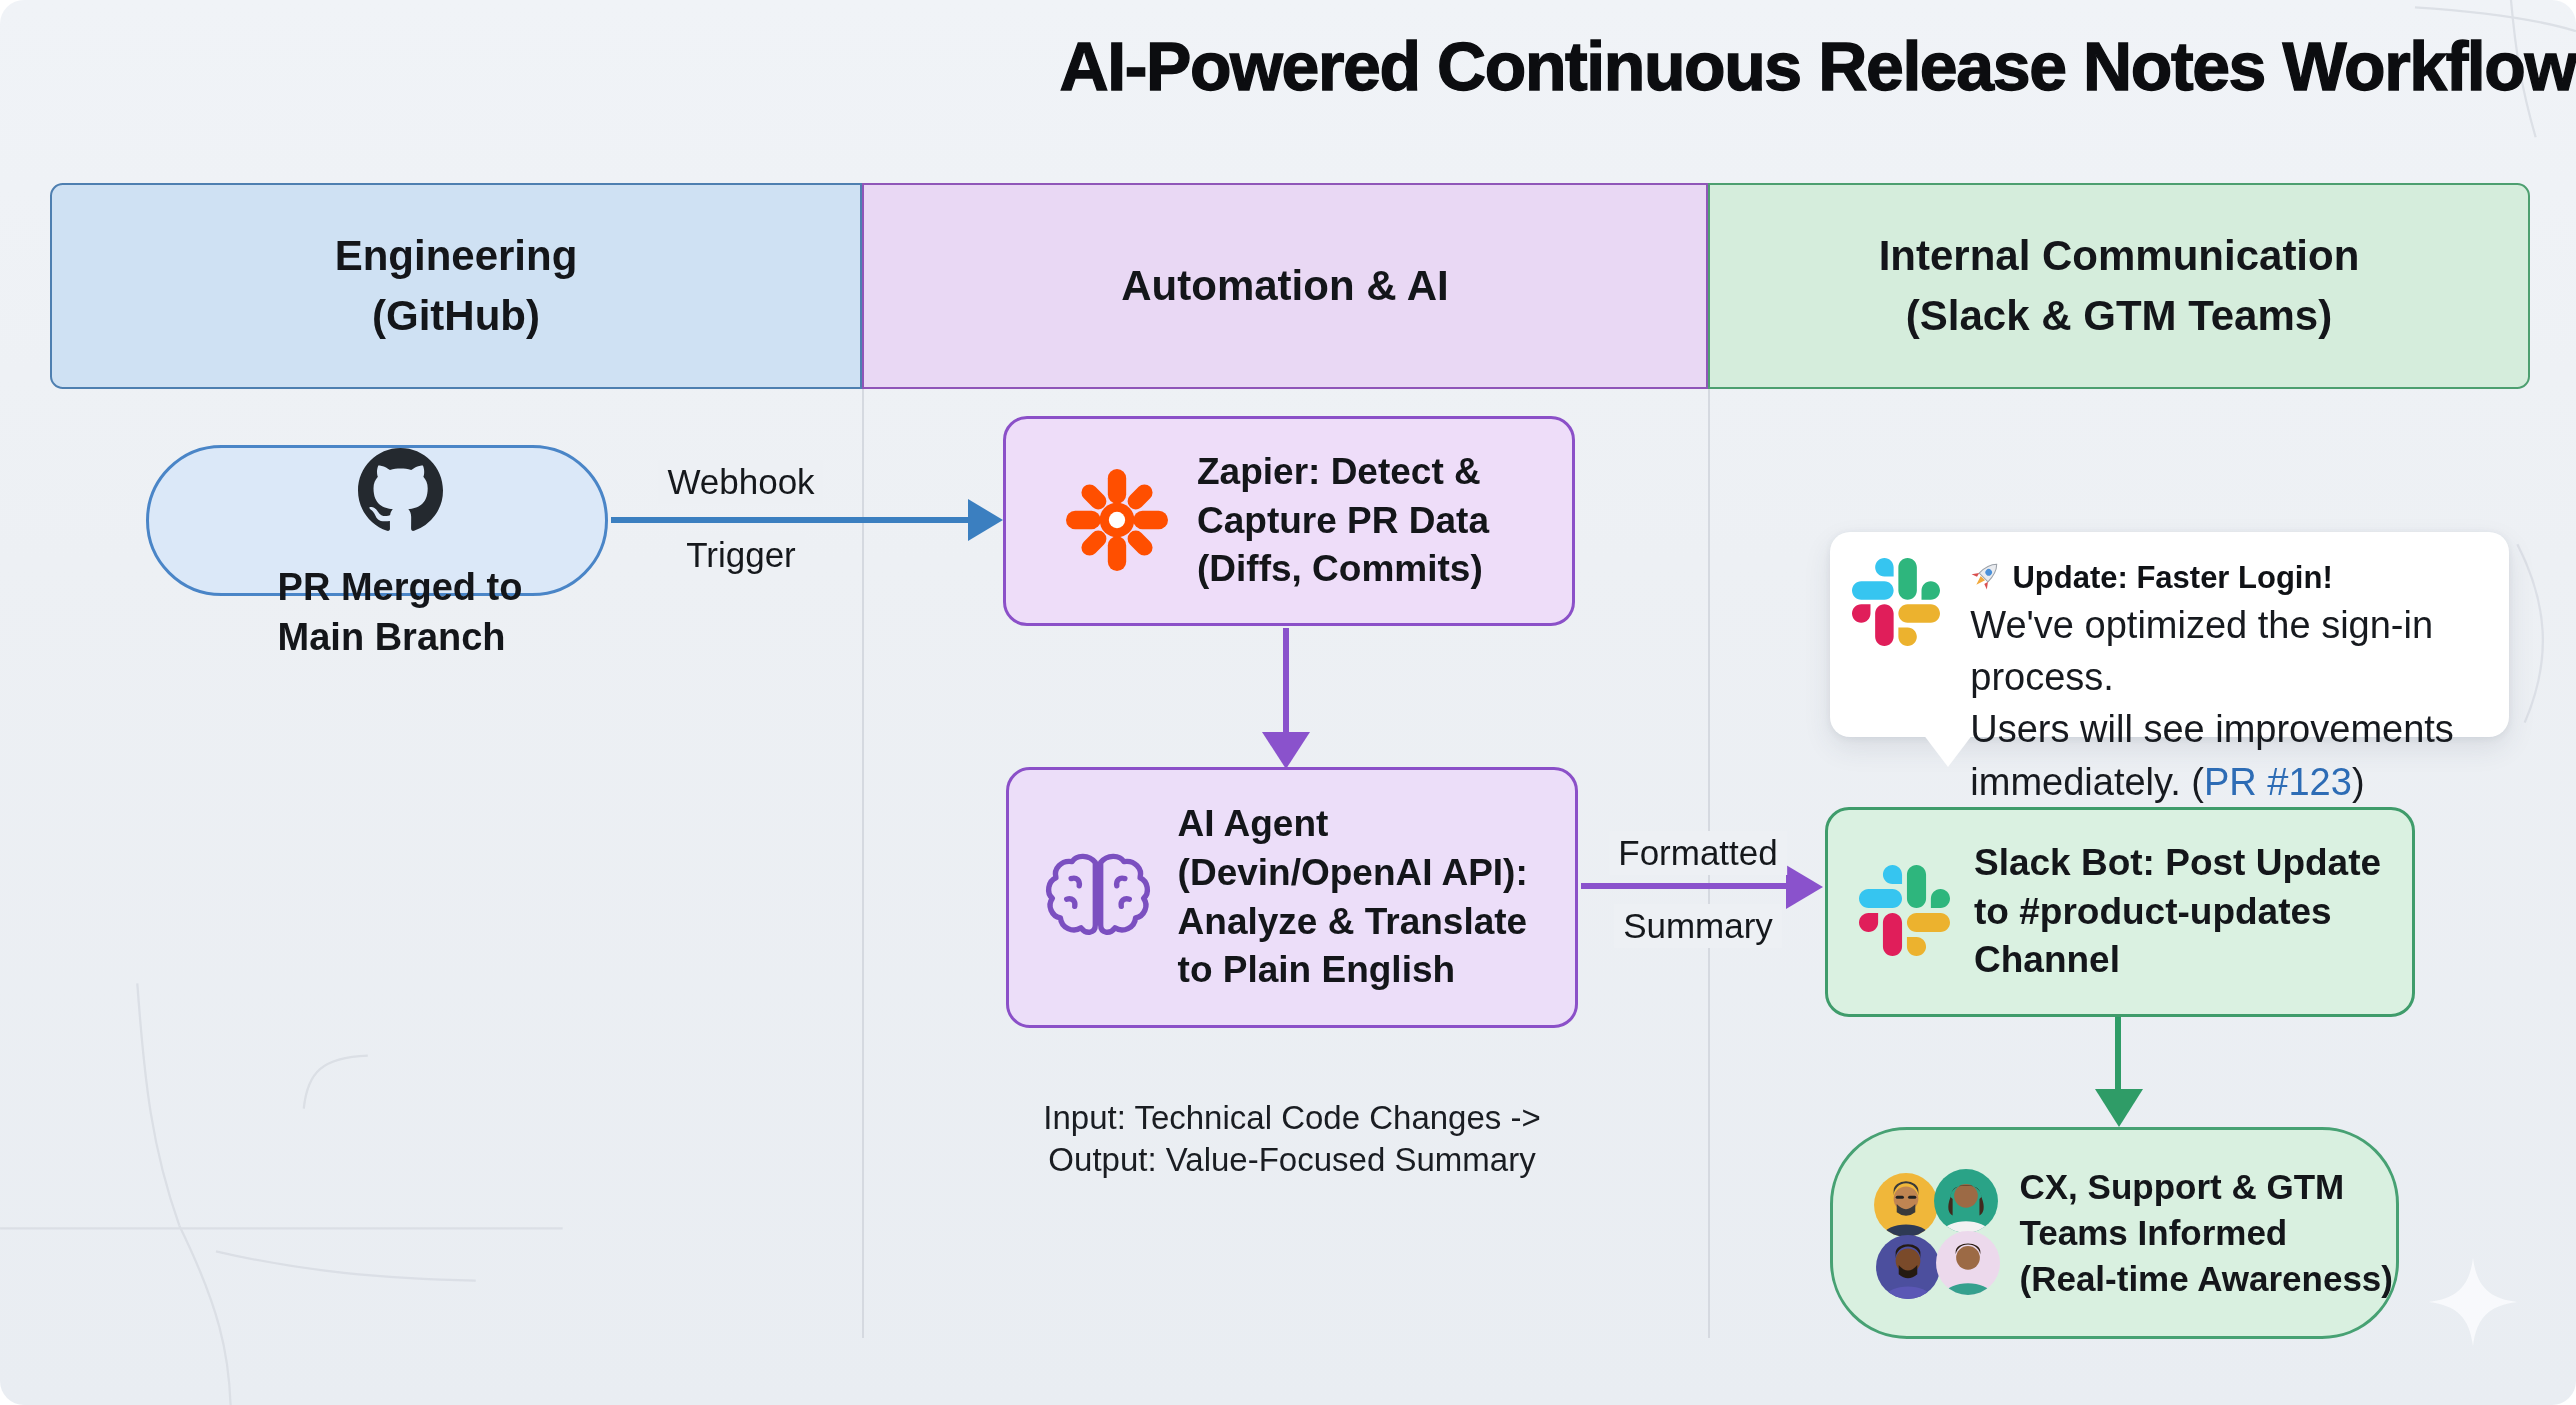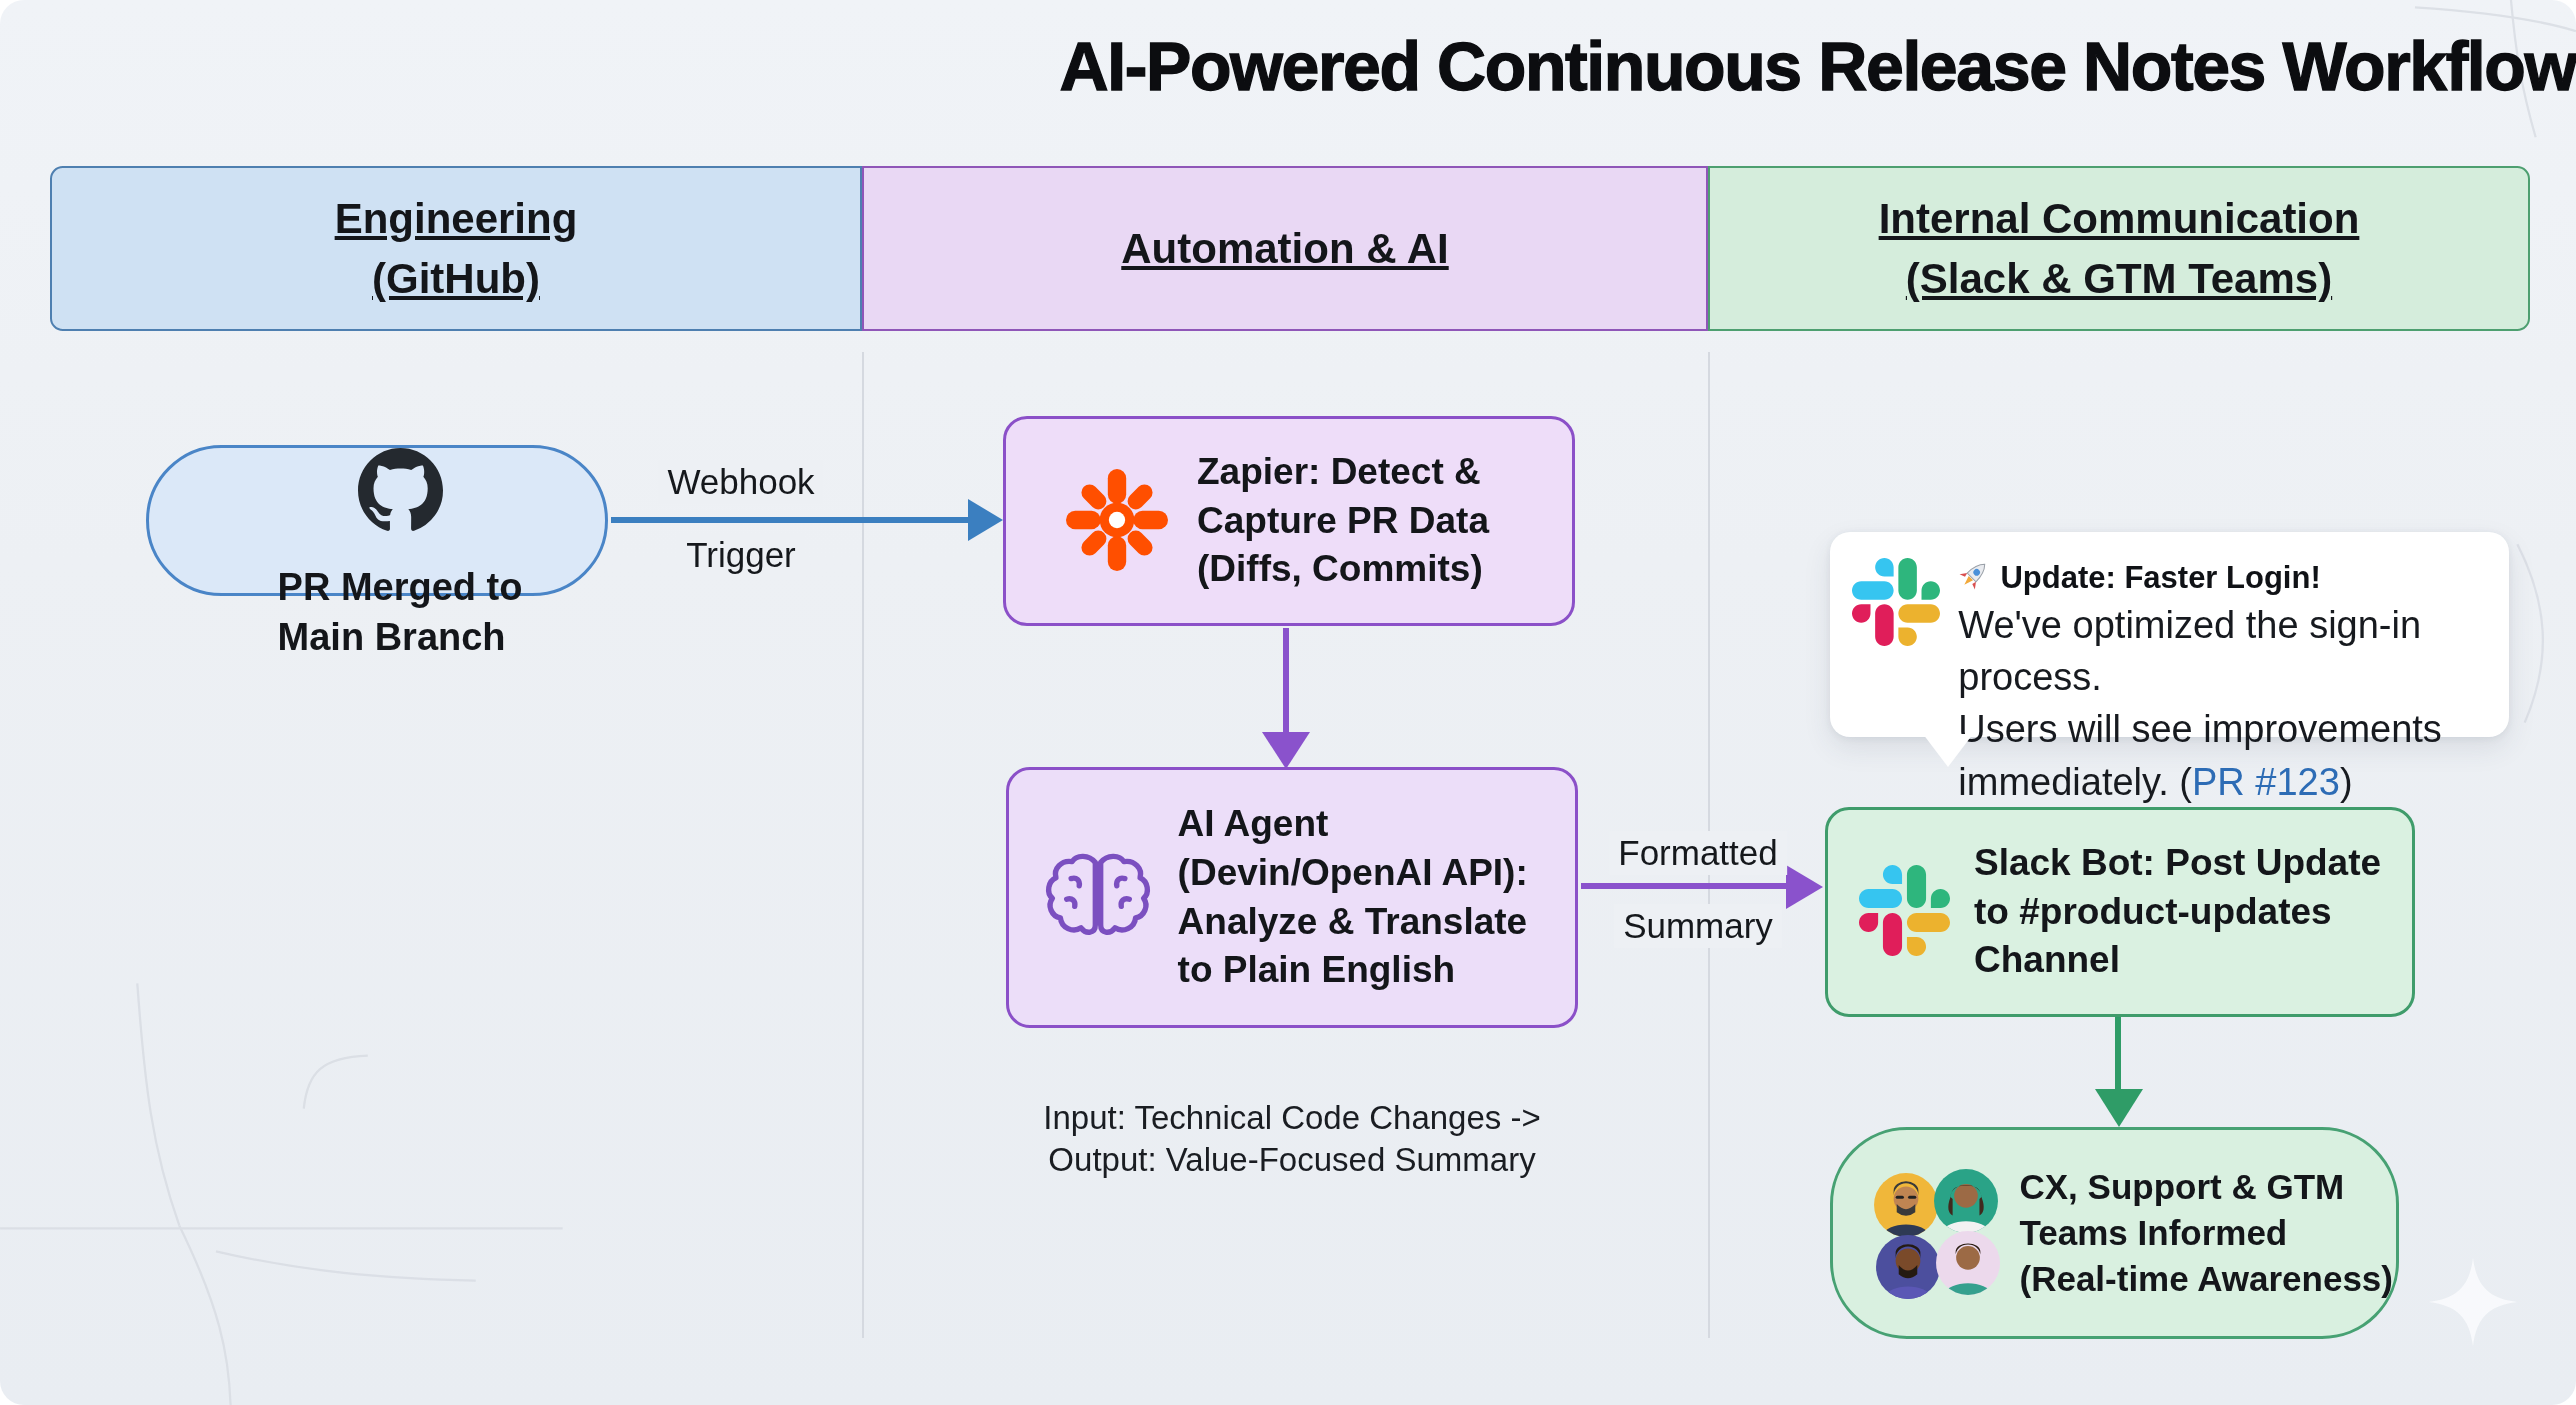--- a/index.html
+++ b/index.html
@@ -11,21 +11,21 @@
     background:linear-gradient(180deg,#f0f3f7 0%, #edf0f4 40%, #e9edf2 100%); }
 
   .decor { position:absolute; left:0; top:0; z-index:0; }
 
   .title { position:absolute; left:0; top:27.4px; width:100%; text-align:right;
     font-size:68px; font-weight:bold; letter-spacing:-1.4px; color:#0c0d10;
     -webkit-text-stroke:1.3px #0c0d10; z-index:2; }
 
   .divider { position:absolute; top:352px; height:986px; width:1.8px; background:#d5d9e0; z-index:1; }
 
-  .lane-band { position:absolute; left:50px; top:166px; width:2481px; height:165px; display:flex; z-index:2;text-decoration:underline; }
+  .lane-band { position:absolute; left:50px; top:183px; width:2481px; height:206px; display:flex; z-index:2; }
   .lane { display:flex; flex-direction:column; justify-content:center; align-items:center;
     font-size:42px; font-weight:bold; line-height:1.42; border:2.7px solid; text-align:center; }
   .lane-eng  { width:812px; background:#cfe1f3; border-color:#4e7fb0; border-radius:12.8px 0 0 12.8px; }
   .lane-auto { width:846px; background:#e9d8f4; border-color:#8f56b8; }
   .lane-int  { width:822px; background:#d5eddc; border-color:#4d9f70; border-radius:0 12.8px 12.8px 0; }
 
   .node { position:absolute; display:flex; align-items:center; border-style:solid; border-width:3.7px; z-index:5; }
   .node-text { font-weight:bold; font-size:37px; line-height:1.32; }
   .node-github { left:146px; top:445px; width:462px; height:151px; border-radius:78px;
     background:#dbe8f8; border-color:#4a85c7; padding-left:46px; gap:25.6px;flex-direction:column; }
@@ -47,21 +47,21 @@
   .hline { height:6.4px; }
   .vline { width:6.4px; }
   .arrow-right, .arrow-down { position:absolute; width:0; height:0; z-index:3; }
 
   .edge-label { position:absolute; font-size:35px; color:#15181c; background:#edf0f4;
     padding:1.8px 9.1px; transform:translateX(-50%); z-index:4; white-space:nowrap; }
 
   .notif { position:absolute; left:1830px; top:532px; width:679px; height:205px;
     background:#ffffff; border-radius:20px; z-index:6; display:flex; align-items:flex-start;
     padding:25.6px 22px 22px 22px;
-    box-shadow:0 11px 27.4px rgba(45,55,75,.10), 0 1.8px 7.3px rgba(45,55,75,.07); }
+    box-shadow:0 11px 27.4px rgba(45,55,75,.10), 0 1.8px 7.3px rgba(45,55,75,.07);gap:12px; }
   .notif-tail { position:absolute; left:1923px; top:734px; width:0; height:0; z-index:6;
     border-left:25px solid transparent; border-right:25px solid transparent; border-top:33px solid #ffffff; }
   .notif-text { margin-left:18.3px; }
   .notif-title-row { display:flex; align-items:center; gap:9.1px; font-size:31px; font-weight:bold; color:#101216; }
   .notif-body { font-size:38px; line-height:1.38; color:#171a1f; margin-top:0; }
   .notif-link { color:#2d6cb5; cursor:pointer; }
 
   .avatars { position:relative; width:130px; height:130px; flex:none; }
   .avatars svg { position:absolute; }
 

